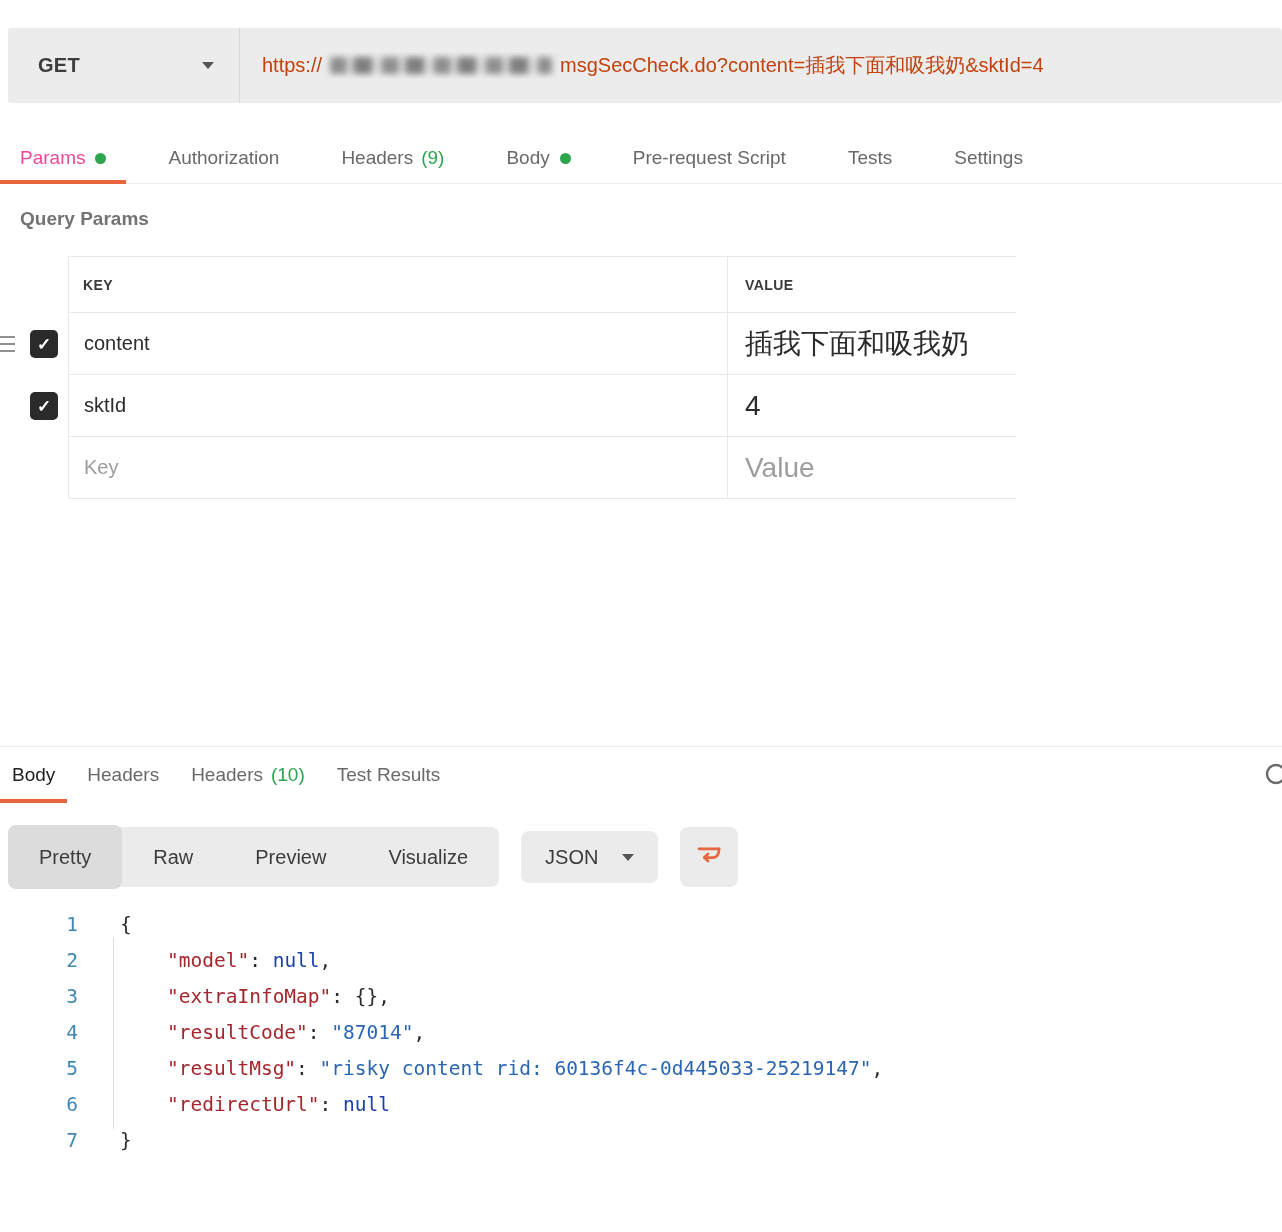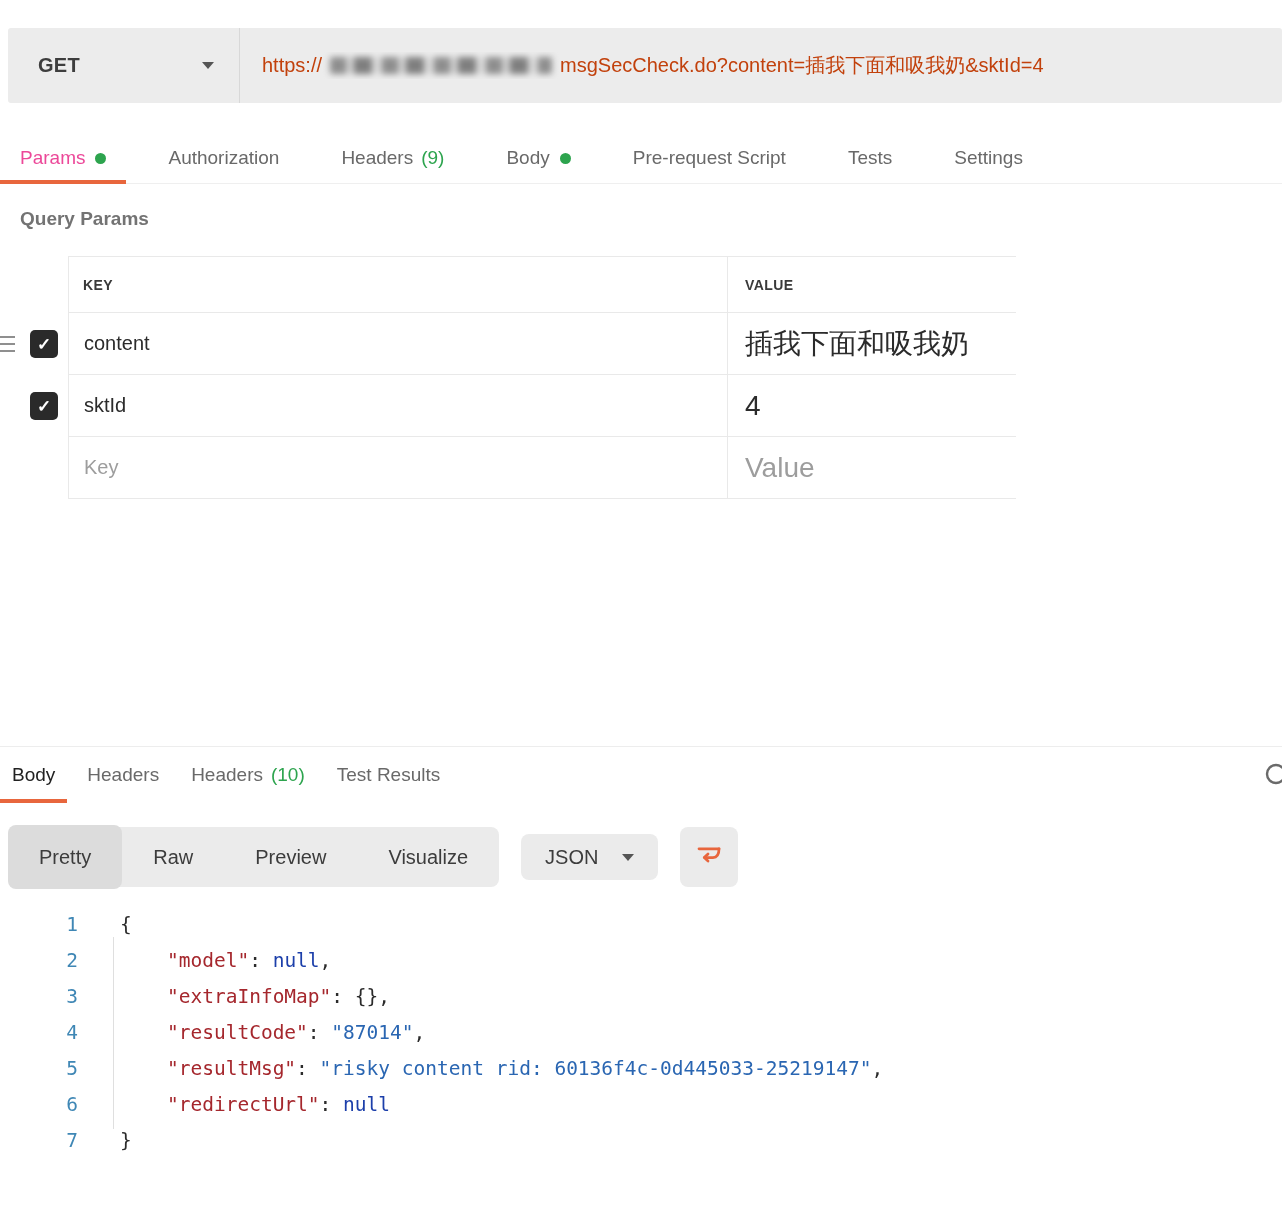--- a/index.html
+++ b/index.html
@@ -68,21 +68,21 @@
   .resp-tabs{display:flex;align-items:stretch;height:56px;position:relative}
   .resptab{display:flex;align-items:center;padding:0 12px;margin-right:8px;font-size:19px;color:#696969;cursor:pointer;position:relative}
   .resptab.active{color:#212121}
   .resptab.active::after{content:"";position:absolute;left:0;right:0;bottom:0;height:4px;background:var(--orange)}
   .search-ico{position:absolute;right:-14px;top:13px;cursor:pointer}
 
   .resp-toolbar{display:flex;align-items:center;margin:24px 0 0 8px;gap:22px}
   .seg{display:flex;background:#ebebeb;border-radius:8px;height:60px;align-items:center}
   .vtab{padding:0 31px;height:64px;display:flex;align-items:center;font-size:20px;color:#3c3c3c;cursor:pointer;border-radius:8px}
   .vtab.active{background:#dcdcdc}
-  .lang{display:flex;align-items:center;gap:24px;background:#ebebeb;border-radius:8px;height:46px;padding:0 24px;font-size:20px;color:#3c3c3c;cursor:pointer}
+  .lang{display:flex;align-items:center;gap:24px;background:#ebebeb;border-radius:8px;height:52px;padding:0 24px;font-size:20px;color:#3c3c3c;cursor:pointer}
   .wrap-btn{width:58px;height:60px;background:#ebebeb;border-radius:8px;display:flex;align-items:center;justify-content:center;cursor:pointer}
 
   
   .code{display:flex;margin-top:20px;font-family:"DejaVu Sans Mono",monospace;font-size:19.5px;line-height:36px}
   .gutter{flex:0 0 80px;width:80px;text-align:right;color:var(--c-ln);padding-right:2px;user-select:none}
   .ln{height:36px}
   .code-lines{position:relative;padding-left:40px}
   .cl{white-space:pre;height:36px;color:#2b2b2b}
   .guide{position:absolute;left:33px;top:30px;height:192px;width:1px;background:#dfdfdf}
   .tk-p{color:#2b2b2b}

